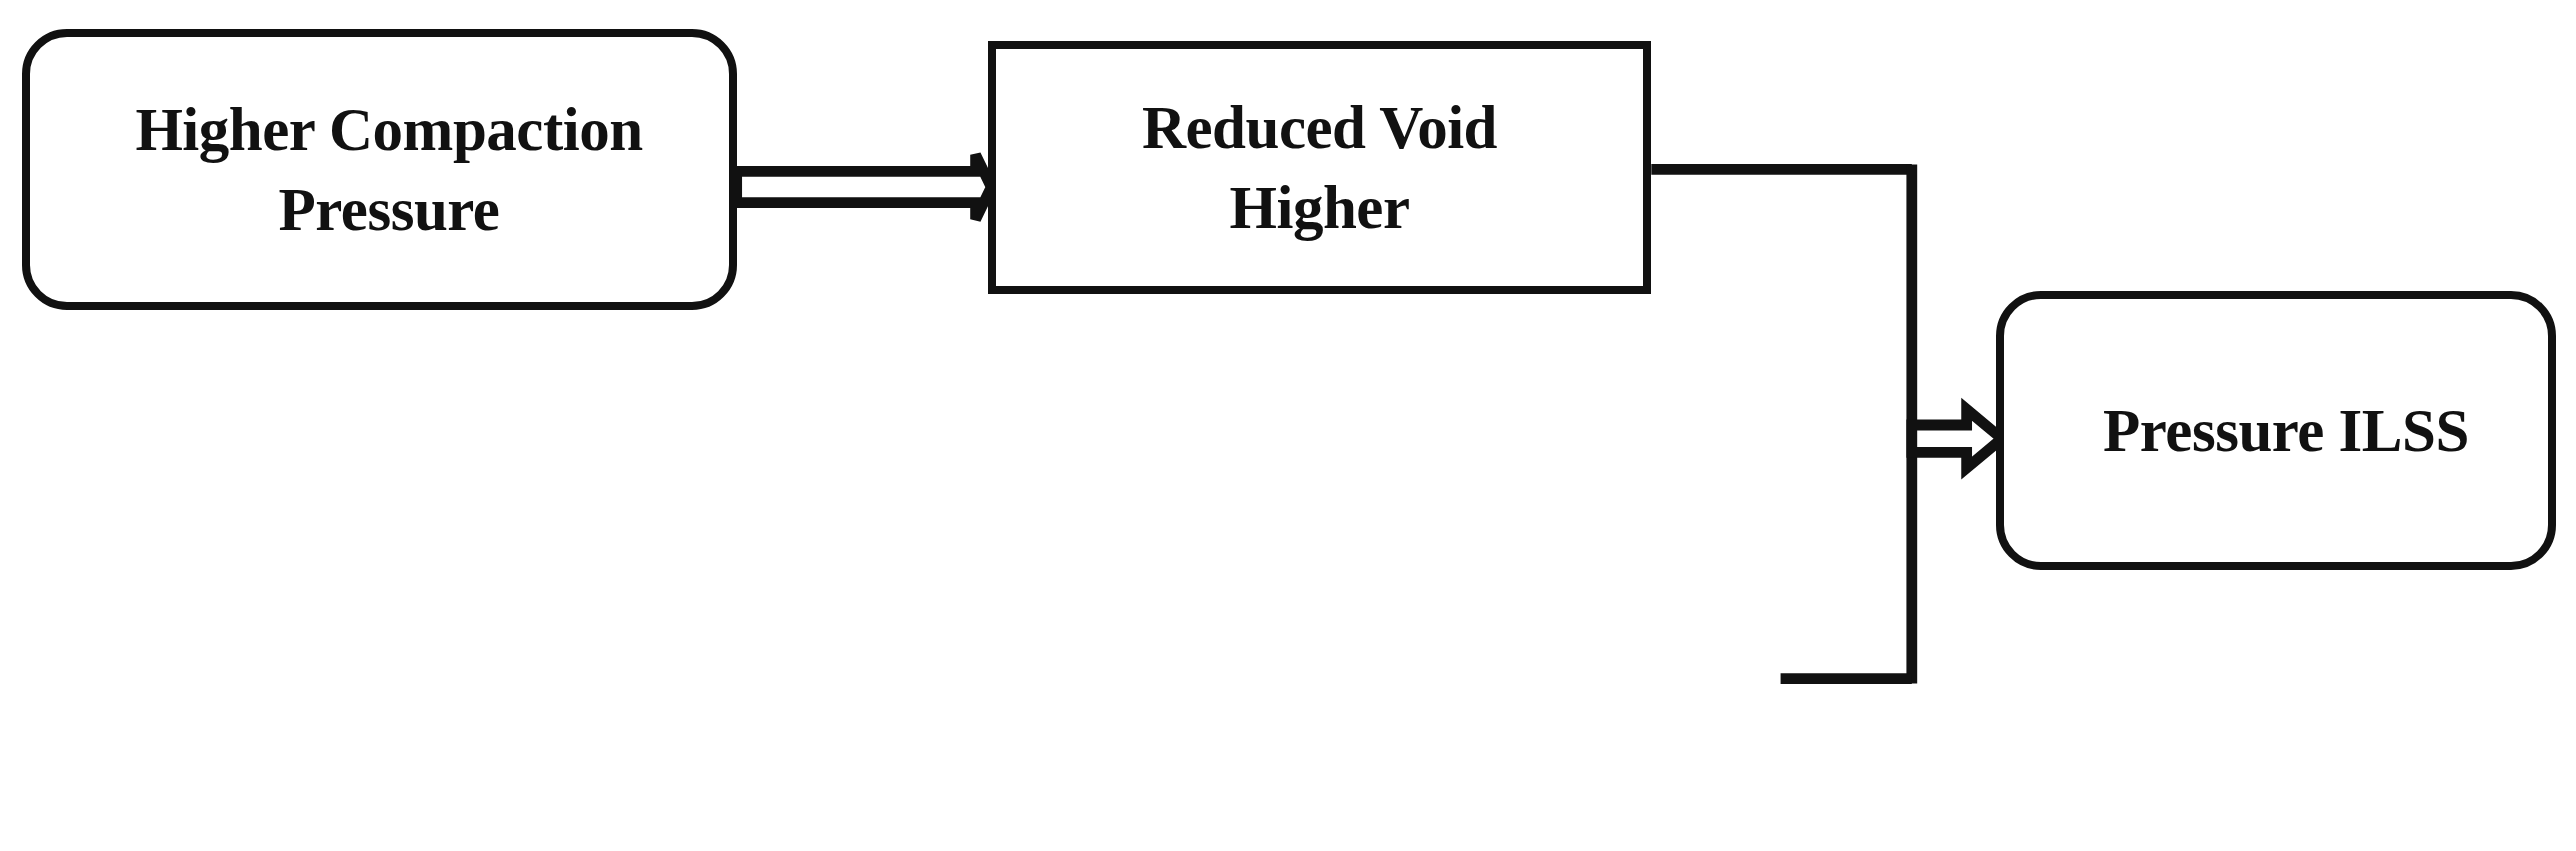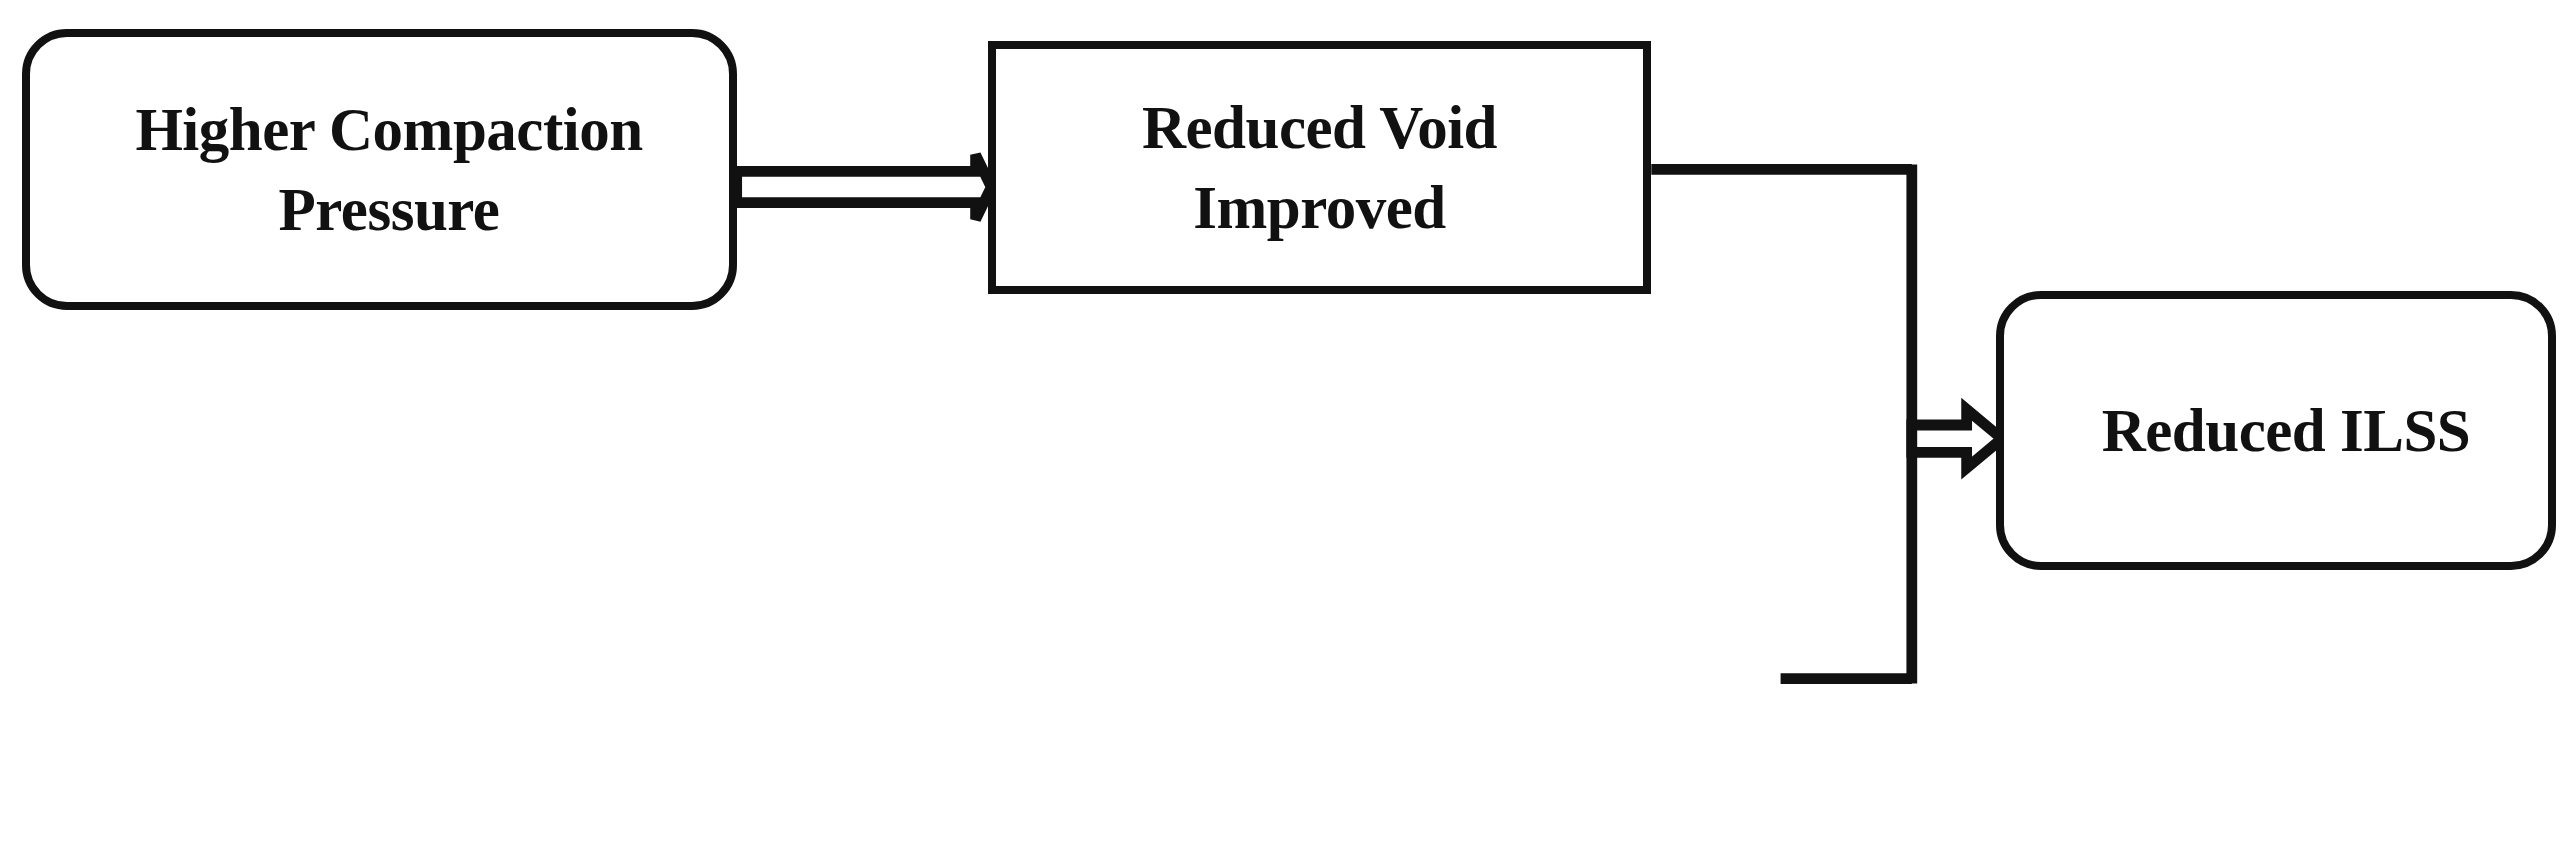--- a/index.html
+++ b/index.html
@@ -106,22 +106,22 @@
     </g>
   </svg>
 
   <div class="node node-rounded" id="node-higher-compaction-pressure">
     <span class="label">Higher Compaction
 Pressure</span>
   </div>
 
   <div class="node node-square" id="node-reduced-void-content">
     <span class="label">Reduced Void
-Improved</span>
+Higher</span>
   </div>
 
 
   <div class="node node-rounded" id="node-improved-ilss">
-    <span class="label">Reduced ILSS</span>
+    <span class="label">Pressure ILSS</span>
   </div>
 
 </div>
 
 
 </body></html>

